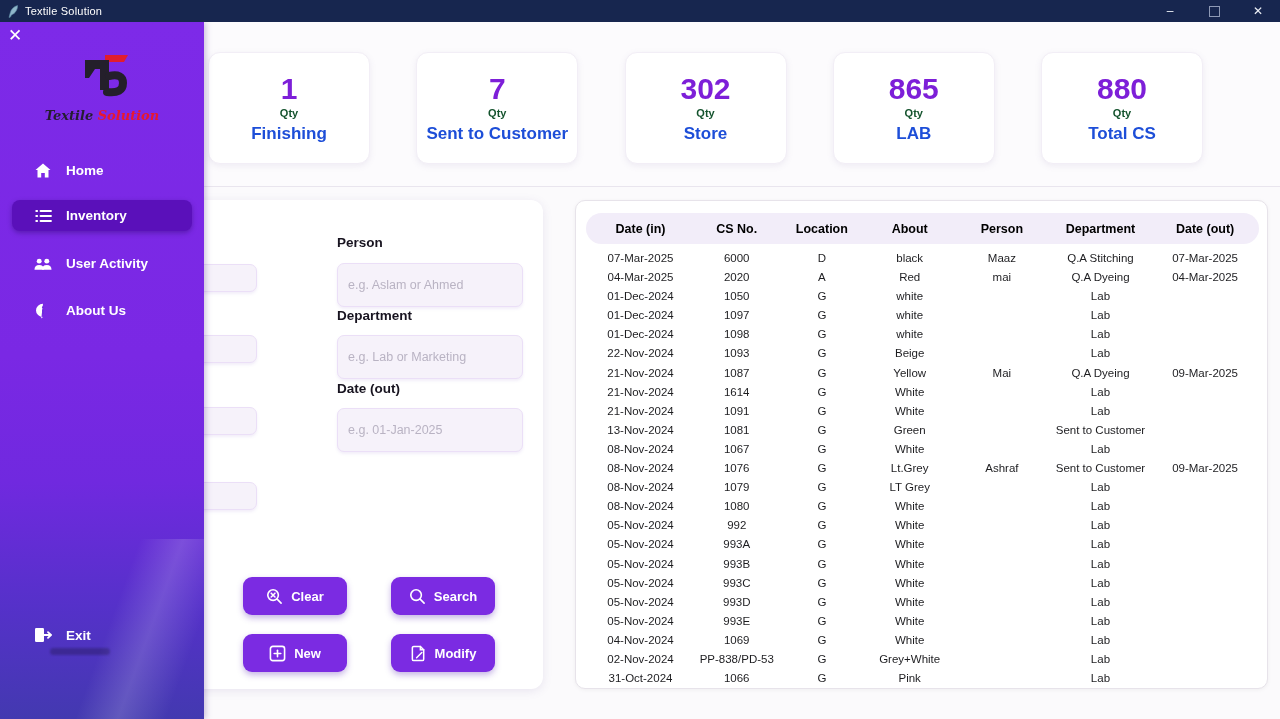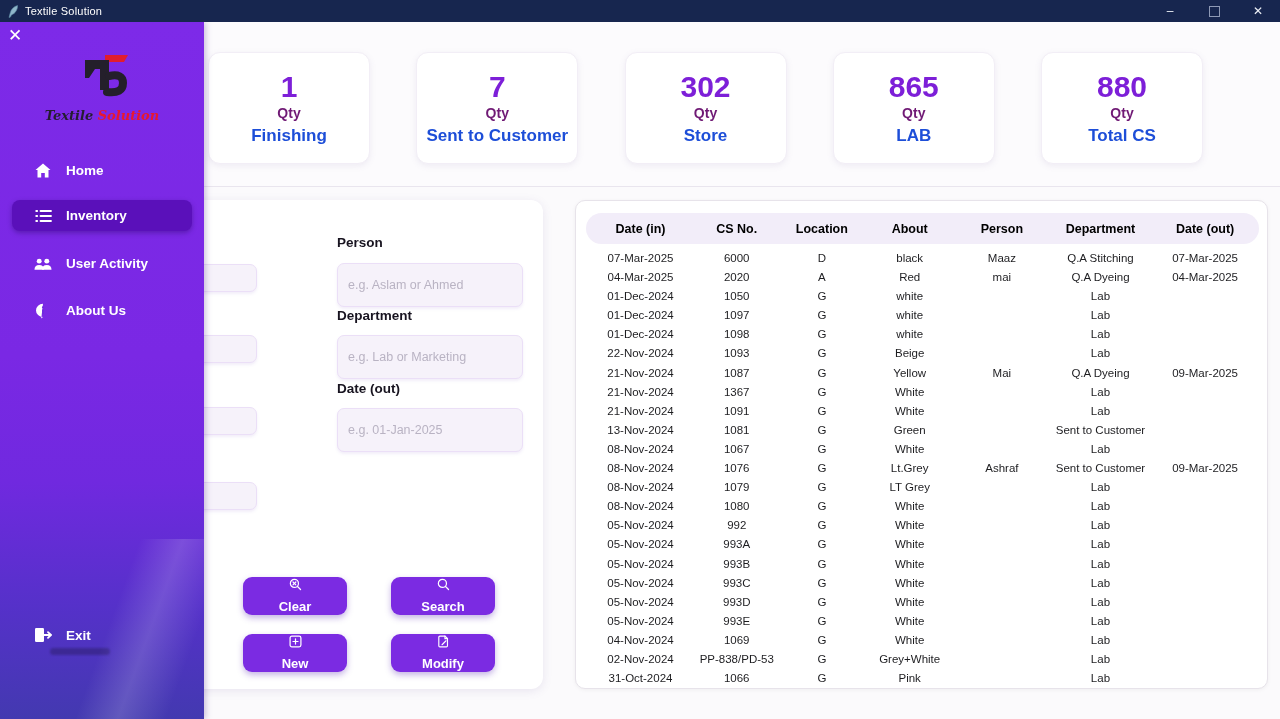--- a/index.html
+++ b/index.html
@@ -18,38 +18,38 @@
 
   
   .content{position:absolute;top:22px;left:0;width:1280px;height:697px;background:#fbfafc;}
   .cards-strip{position:absolute;top:0;left:0;width:1280px;height:164px;
     background:#fcfbfd;border-bottom:1px solid #e9e5ee;}
   .cards{position:absolute;left:208px;top:30px;width:995px;display:flex;justify-content:space-between;}
   .card{width:160px;height:110px;background:#fff;border:1px solid #f2eef6;border-radius:12px;
     box-shadow:0 2px 6px rgba(140,120,170,.12);display:flex;flex-direction:column;
     align-items:center;justify-content:center;gap:2px;}
   .card .num{font-size:30px;font-weight:bold;color:#7d1fd8;line-height:32px;}
-  .card .unit{font-size:14px;font-weight:bold;color:#701a75;}
+  .card .unit{font-size:11px;font-weight:bold;color:#14532d;}
   .card .lbl{font-size:17px;font-weight:bold;color:#1d4ed8;margin-top:3px;white-space:nowrap;}
 
   
   .form-panel{position:absolute;left:160px;top:178px;width:383px;height:489px;background:#fff;
     border-radius:12px;box-shadow:0 2px 10px rgba(120,100,160,.14);}
   .fld-label{position:absolute;left:177px;font-size:13.5px;font-weight:bold;color:#181420;}
   .inp{position:absolute;left:177px;width:186px;height:44px;background:#f6f2fa;
     border:1.5px solid #ebdff7;border-radius:7px;box-shadow:0 2px 3px rgba(130,90,200,.10);
     font-size:12.5px;color:#444;padding:0 10px;box-sizing:border-box;outline:none;
     font-family:"Liberation Sans",sans-serif;}
   .inp::placeholder{color:#b9b3c3;}
   .stub{position:absolute;left:-12px;width:107px;height:26px;background:#f6f2fa;
     border:1.5px solid #ebdff7;border-radius:7px;box-shadow:0 2px 3px rgba(130,90,200,.10);}
   .btn{position:absolute;width:104px;height:38px;background:#7b2be2;border:none;border-radius:9px;
     color:#fff;font-weight:bold;font-size:13px;display:flex;align-items:center;justify-content:center;
     gap:8px;box-shadow:0 3px 6px rgba(90,40,180,.35);cursor:pointer;
-    font-family:"Liberation Sans",sans-serif;flex-direction:column;}
+    font-family:"Liberation Sans",sans-serif;}
 
   
   .table-panel{position:absolute;left:575px;top:178px;width:693px;height:489px;background:#fff;
     border:1px solid #e7e3ea;border-radius:10px;box-shadow:0 1px 4px rgba(0,0,0,.05);
     box-sizing:border-box;}
   .tgrid{display:grid;grid-template-columns:16.2% 12.4% 12.9% 13.2% 14.2% 15.1% 16%;}
   .thead{position:absolute;left:10px;top:12px;width:673px;height:31px;background:#f2edf9;
     border-radius:16px;align-items:center;}
   .th{font-size:12.5px;font-weight:bold;color:#000000;text-align:center;white-space:nowrap;}
   .tbody{position:absolute;left:10px;top:48px;width:673px;}
@@ -263,21 +263,21 @@
             <span class="td">1087</span>
             <span class="td">G</span>
             <span class="td">Yellow</span>
             <span class="td">Mai</span>
             <span class="td">Q.A Dyeing</span>
             <span class="td">09-Mar-2025</span>
           </div>
 
           <div class="tr tgrid">
             <span class="td">21-Nov-2024</span>
-            <span class="td">1367</span>
+            <span class="td">1614</span>
             <span class="td">G</span>
             <span class="td">White</span>
             <span class="td"></span>
             <span class="td">Lab</span>
             <span class="td"></span>
           </div>
 
           <div class="tr tgrid">
             <span class="td">21-Nov-2024</span>
             <span class="td">1091</span>

